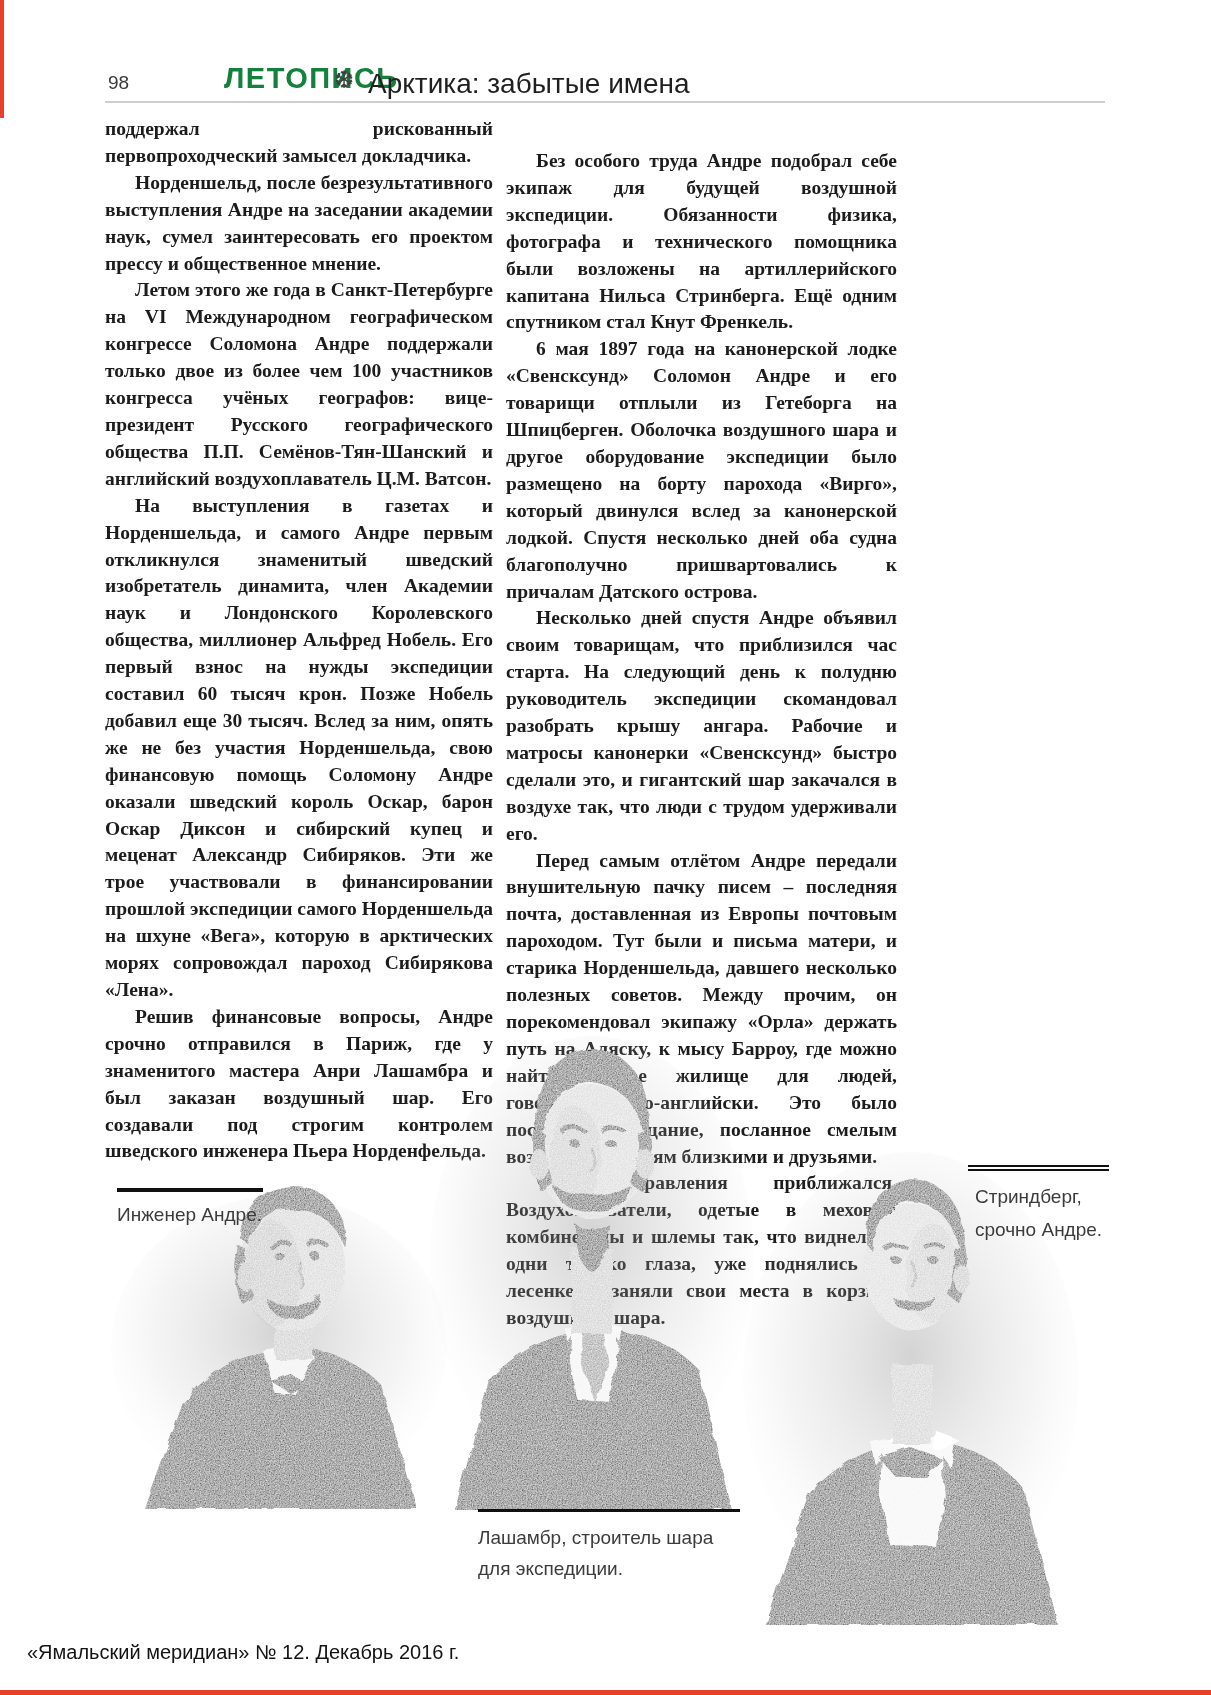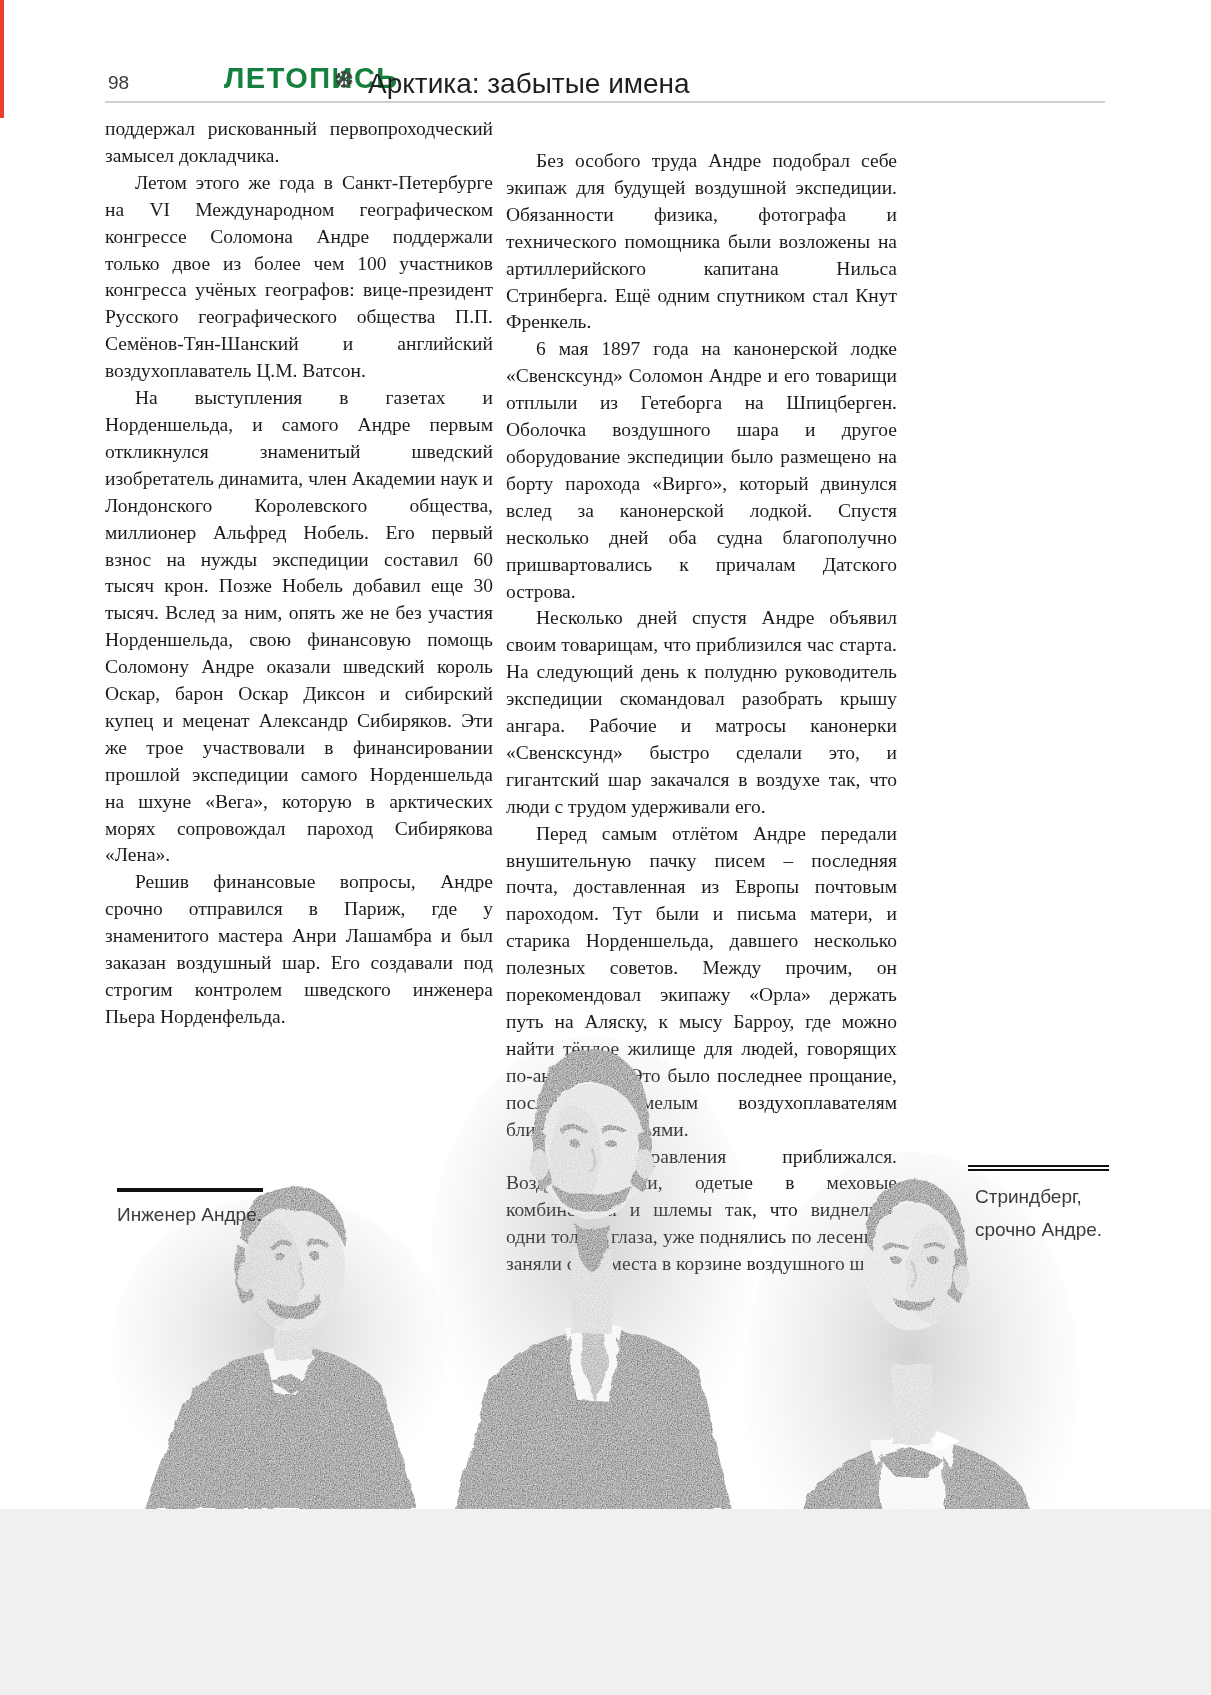--- a/index.html
+++ b/index.html
@@ -1,17 +1,17 @@
 <!DOCTYPE html>
 <html lang="ru"><head>
 <meta charset="utf-8">
 <style>
   html,body{margin:0;padding:0;background:#f0f0f0;}
   .page{
-    position:relative;width:1211px;height:1509px;margin:0 auto;
+    position:relative;width:1211px;height:1695px;margin:0 auto;
     background:#ffffff;overflow:hidden;
     font-family:"Liberation Sans",sans-serif;
   }
   
   .bleed-left{position:absolute;left:0;top:0;width:4px;height:118px;background:#e8402a;}
   .bleed-bottom{position:absolute;left:0;top:1690px;width:1211px;height:5px;background:#e8402a;}
 
   
   .page-number{position:absolute;left:108px;top:72px;font-size:19px;color:#3a3a3a;}
   .section-title{position:absolute;left:176px;top:62px;font-size:29px;font-weight:bold;
@@ -22,21 +22,21 @@
 
   
   .col{
     position:absolute;top:116px;text-align:justify;
     font-family:"Liberation Serif","DejaVu Serif",serif;
     font-size:19.5px;line-height:26.9px;color:#1c1c1c;
     hyphens:auto;-webkit-hyphens:auto;
   }
   .col-left{left:105px;width:388px;}
   .col-right{left:506px;width:391px;margin-top:32px;}
-  .col p{margin:0;text-indent:30px;}
+  .col p{margin:0;text-indent:30px;font-weight:bold;}
   .col-left p:first-child{text-indent:0;}
 
   
   .cap{position:absolute;font-size:19px;color:#3c3c3c;line-height:33px;}
   .rule-andre{position:absolute;left:117px;top:1188px;width:146px;height:4px;background:#101010;}
   .cap-andre{left:117px;top:1198px;}
   .rule-strindberg{position:absolute;left:968px;top:1165px;width:141px;height:6px;
     border-top:2px solid #101010;border-bottom:2px solid #101010;box-sizing:border-box;}
   .cap-strindberg{left:975px;top:1180px;}
   .rule-lachambre{position:absolute;left:478px;top:1509px;width:262px;height:3px;background:#101010;}
@@ -60,20 +60,21 @@
   <div class="bleed-bottom"></div>
 
   <div class="page-number">98</div>
   <div class="section-title">ЛЕТОПИСЬ</div>
   <div class="snowflake">❆</div>
   <div class="header-topic">Арктика: забытые имена</div>
   <div class="header-rule"></div>
 
   <div class="col col-left">
       <p class="para">поддержал рискованный первопроходческий замысел докладчика.</p>
+      <p class="para">Норденшельд, после безрезультативного выступления Андре на заседании академии наук, сумел заинтересовать его проектом прессу и общественное мнение.</p>
       <p class="para">Летом этого же года в Санкт-Петербурге на VI Международном географическом конгрессе Соломона Андре поддержали только двое из более чем 100 участников конгресса учёных географов: вице-президент Русского географического общества П.П. Семёнов-Тян-Шанский и английский воздухоплаватель Ц.М. Ватсон.</p>
       <p class="para">На выступления в газетах и Норденшельда, и самого Андре первым откликнулся знаменитый шведский изобретатель динамита, член Академии наук и Лондонского Королевского общества, миллионер Альфред Нобель. Его первый взнос на нужды экспедиции составил 60 тысяч крон. Позже Нобель добавил еще 30 тысяч. Вслед за ним, опять же не без участия Норденшельда, свою финансовую помощь Соломону Андре оказали шведский король Оскар, барон Оскар Диксон и сибирский купец и меценат Александр Сибиряков. Эти же трое участвовали в финансировании прошлой экспедиции самого Норденшельда на шхуне «Вега», которую в арктических морях сопровождал пароход Сибирякова «Лена».</p>
       <p class="para">Решив финансовые вопросы, Андре срочно отправился в Париж, где у знаменитого мастера Анри Лашамбра и был заказан воздушный шар. Его создавали под строгим контролем шведского инженера Пьера Норденфельда.</p>
     </div>
   <div class="col col-right">
       <p class="para">Без особого труда Андре подобрал себе экипаж для будущей воздушной экспедиции. Обязанности физика, фотографа и технического помощника были возложены на артиллерийского капитана Нильса Стринберга. Ещё одним спутником стал Кнут Френкель.</p>
       <p class="para">6 мая 1897 года на канонерской лодке «Свенсксунд» Соломон Андре и его товарищи отплыли из Гетеборга на Шпицберген. Оболочка воздушного шара и другое оборудование экспедиции было размещено на борту парохода «Вирго», который двинулся вслед за канонерской лодкой. Спустя несколько дней оба судна благополучно пришвартовались к причалам Датского острова.</p>
       <p class="para">Несколько дней спустя Андре объявил своим товарищам, что приблизился час старта. На следующий день к полудню руководитель экспедиции скомандовал разобрать крышу ангара. Рабочие и матросы канонерки «Свенсксунд» быстро сделали это, и гигантский шар закачался в воздухе так, что люди с трудом удерживали его.</p>
       <p class="para">Перед самым отлётом Андре передали внушительную пачку писем – последняя почта, доставленная из Европы почтовым пароходом. Тут были и письма матери, и старика Норденшельда, давшего несколько полезных советов. Между прочим, он порекомендовал экипажу «Орла» держать путь на Аляску, к мысу Барроу, где можно найти тёплое жилище для людей, говорящих по-английски. Это было последнее прощание, посланное смелым воздухоплавателям близкими и друзьями.</p>
       <p class="para">Час отправления приближался. Воздухоплаватели, одетые в меховые комбинезоны и шлемы так, что виднелись одни только глаза, уже поднялись по лесенке и заняли свои места в корзине воздушного шара.</p>

